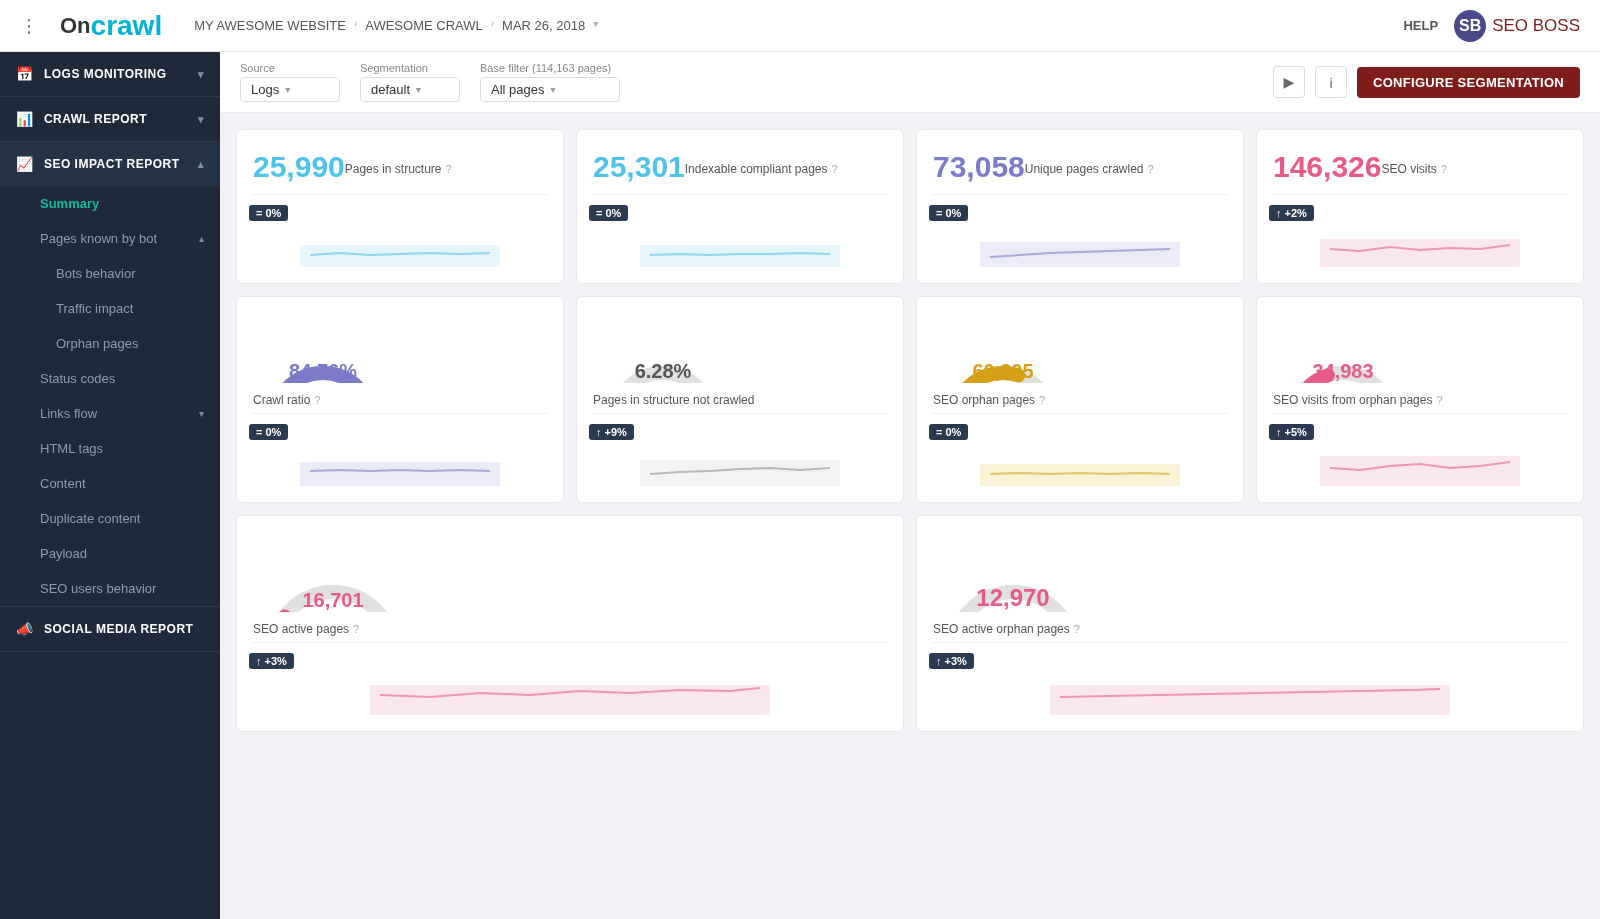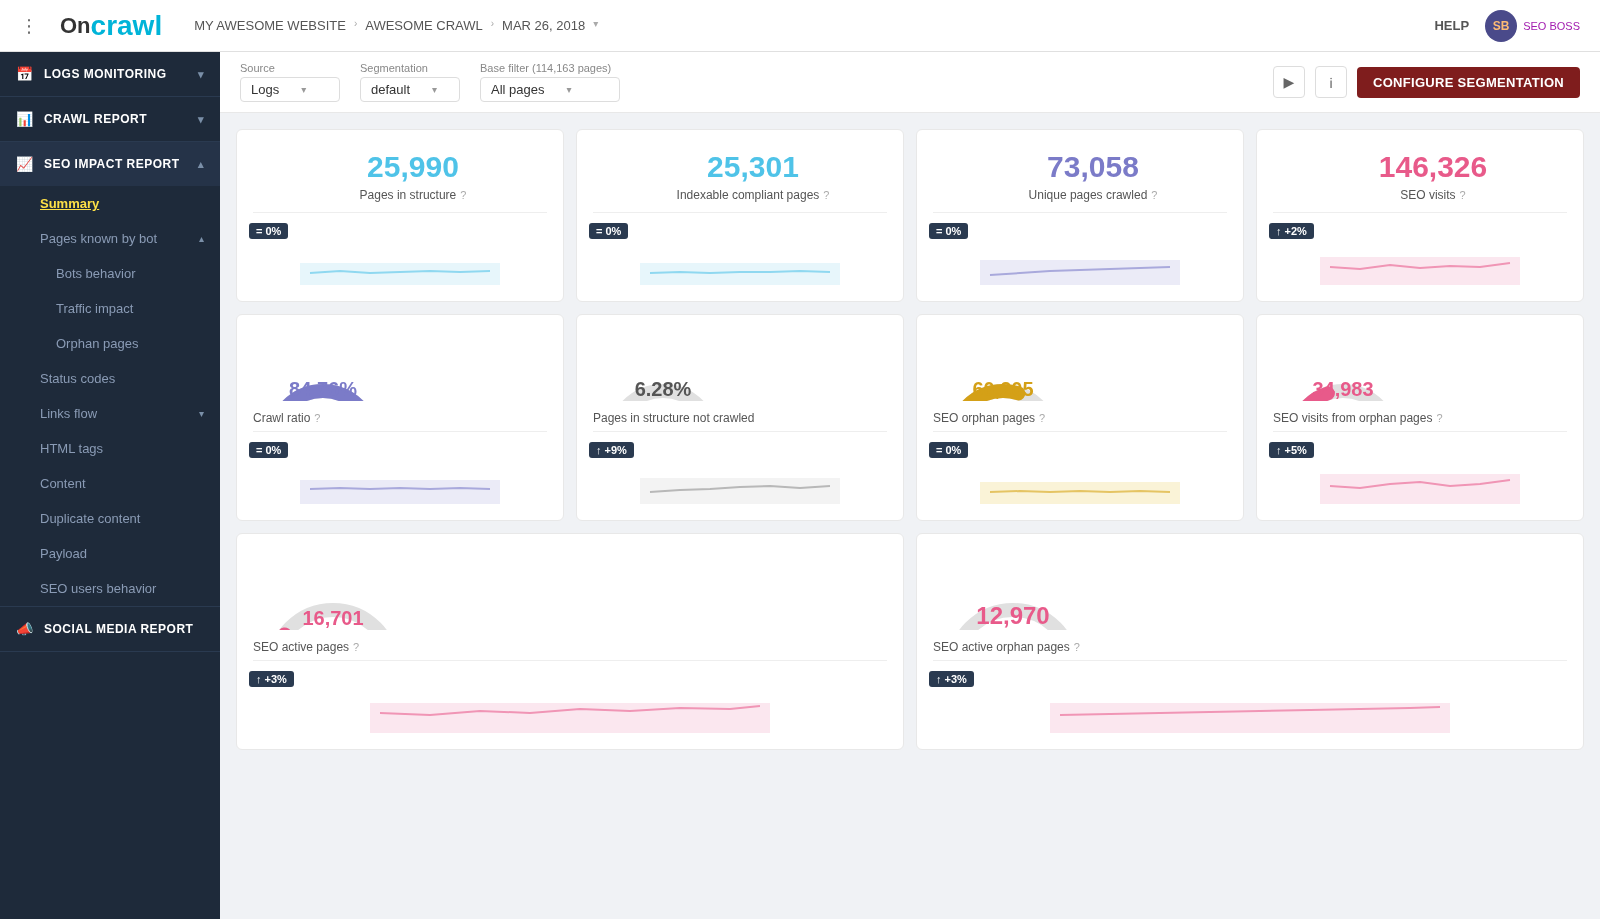--- a/index.html
+++ b/index.html
@@ -19,22 +19,22 @@
     .top-nav-left { display: flex; align-items: center; gap: 12px; }
     .logo { display: flex; align-items: center; }
     .logo-on { font-size: 22px; font-weight: 700; color: #333; }
     .logo-crawl { font-size: 28px; font-weight: 700; color: #00b4d8; }
     .breadcrumb { display: flex; align-items: flex-start; gap: 8px; margin-left: 20px; color: #666; font-size: 13px; }
     .breadcrumb-item { color: #555; font-weight: 500; }
     .breadcrumb-arrow { color: #aaa; font-size: 10px; }
     .top-nav-right { display: flex; align-items: center; gap: 16px; }
     .help-btn { color: #555; font-size: 13px; font-weight: 600; cursor: pointer; }
     .user-badge { display: flex; align-items: center; gap: 6px; cursor: pointer; }
-    .user-avatar { width: 32px; height: 32px; border-radius: 50%; background: #4a4a8a; display: flex; align-items: center; justify-content: center; color: #fdba74; font-size: 12px; font-weight: 700; }
-    .user-name { font-size: 11px; color: #a21caf; font-weight: 500; }
+    .user-avatar { width: 32px; height: 32px; border-radius: 50%; background: #4a4a8a; display: flex; align-items: center; justify-content: center; color: #ffffff; font-size: 16px; font-weight: 700; }
+    .user-name { font-size: 17px; color: #7f1d1d; font-weight: 500; }
     .dots-menu { color: #666; cursor: pointer; font-size: 18px; margin-right: 10px; }
 
     
     .main-layout { display: flex; flex: 1; overflow: hidden; }
 
     
     .sidebar {
       width: 220px;
       background: #1e2a3a;
       color: #fff;
@@ -59,41 +59,41 @@
     .sidebar-item-left { display: flex; align-items: center; gap: 10px; }
     .sidebar-icon { font-size: 14px; }
     .sidebar-chevron { font-size: 11px; color: #7a8fa8; }
     .sidebar-submenu { padding: 0; }
     .sidebar-subitem {
       padding: 10px 16px 10px 40px;
       font-size: 13px;
       color: #8a9bb5;
       cursor: pointer;
     }
-    .sidebar-subitem.active { color: #fde047; font-weight: 600; text-decoration: underline; }
+    .sidebar-subitem.active { color: #14b8a6; font-weight: 600; }
 
     
     .content { flex: 1; overflow-y: auto; display: flex; flex-direction: column; }
 
     
     .filter-bar {
       background: #fff;
       padding: 10px 20px;
       display: flex;
       align-items: center;
       gap: 20px;
       border-bottom: 1px solid #e8e8e8;
       flex-shrink: 0;
     }
     .filter-group { display: flex; flex-direction: column; }
     .filter-label { font-size: 11px; color: #888; margin-bottom: 3px; }
     .filter-select {
       display: flex;
       align-items: center;
-      gap: 22px;
+      gap: 6px;
       background: #fff;
       border: 1px solid #ddd;
       border-radius: 4px;
       padding: 4px 10px;
       font-size: 13px;
       color: #333;
       cursor: pointer;
       min-width: 100px;
     }
     .filter-select-chevron { color: #999; font-size: 10px; }
@@ -120,24 +120,23 @@
     .card {
       background: #fff;
       border-radius: 6px;
       border: 1px solid #e8e8e8;
       overflow: hidden;
       display: flex;
       flex-direction: column;
     }
     .card-top {
       display: flex;
-      flex-direction: column;
+      flex-direction: row;
       align-items: center;
       padding: 20px 16px 10px;
-      margin-left: 26px;
     }
     .card-value { font-size: 30px; font-weight: 700; }
     .card-value.blue { color: #4fc3e8; }
     .card-value.purple { color: #7b7bc8; }
     .card-value.pink { color: #e85a8a; }
     .card-label { font-size: 12px; color: #555; margin-top: 4px; display: flex; align-items: center; gap: 4px; }
     .card-label .info-icon { color: #aaa; font-size: 11px; }
     .card-divider { height: 1px; background: #eee; margin: 0 16px; }
     .card-chart-area { padding: 8px 12px 12px; }
     .trend-badge {

